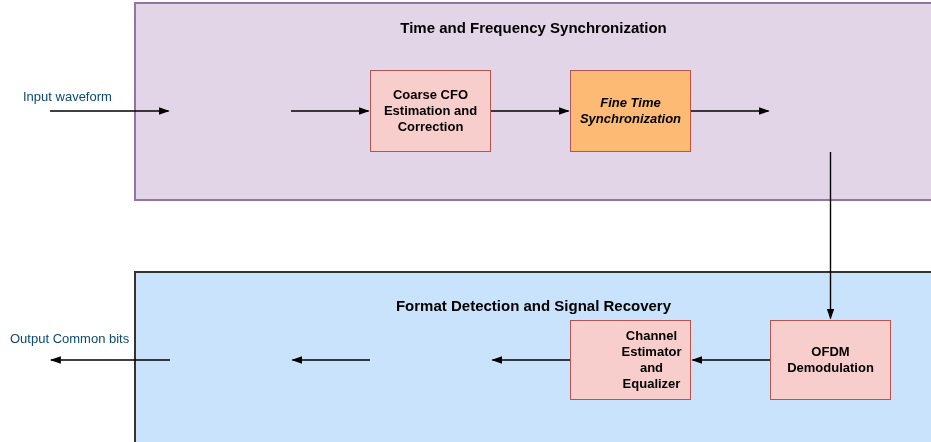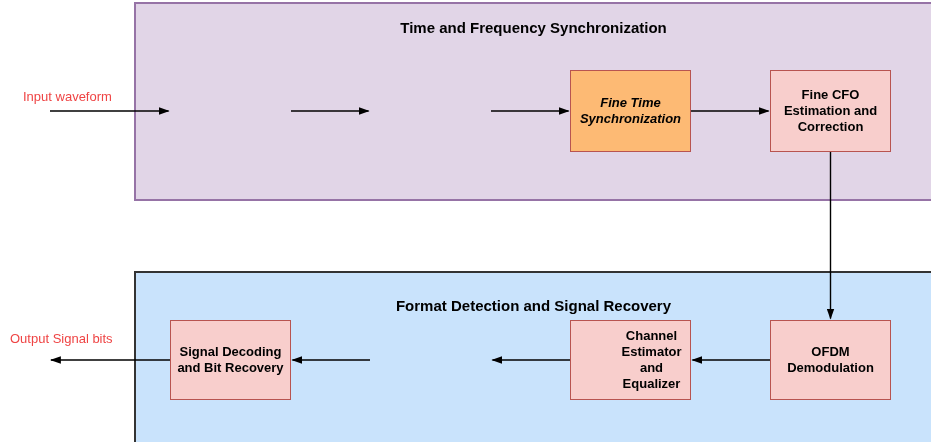--- a/index.html
+++ b/index.html
@@ -56,21 +56,21 @@
   .col-1 { left: 170px; }
   .col-2 { left: 370px; }
   .col-3 { left: 570px; }
   .col-4 { left: 770px; }
 
   .flow-label {
     position: absolute;
     font-size: 13px;
     line-height: 15px;
     white-space: nowrap;
-    color: #ef4444;
+    color: #0c4a6e;
   }
   .label-input  { left: 23px; top: 89px;  }
   .label-output { left: 10px; top: 331px; }
 
   svg.arrows {
     position: absolute;
     left: 0; top: 0;
     width: 931px; height: 442px;
     pointer-events: none;
   }
@@ -99,33 +99,30 @@
     <line class="arrow-line" x1="291" y1="111" x2="368.5" y2="111" marker-end="url(#arrowhead)"></line>
     <line class="arrow-line" x1="491" y1="111" x2="568.5" y2="111" marker-end="url(#arrowhead)"></line>
     <line class="arrow-line" x1="691" y1="111" x2="768.5" y2="111" marker-end="url(#arrowhead)"></line>
     <line class="arrow-line" x1="830.5" y1="152" x2="830.5" y2="318.5" marker-end="url(#arrowhead)"></line>
     <line class="arrow-line" x1="770" y1="360" x2="692.5" y2="360" marker-end="url(#arrowhead)"></line>
     <line class="arrow-line" x1="570" y1="360" x2="492.5" y2="360" marker-end="url(#arrowhead)"></line>
     <line class="arrow-line" x1="370" y1="360" x2="292.5" y2="360" marker-end="url(#arrowhead)"></line>
     <line class="arrow-line" x1="170" y1="360" x2="51" y2="360" marker-end="url(#arrowhead)"></line>
   </svg>
 
+  <div class="block row-top col-2" style="background-color: rgb(248, 206, 204); border-color: rgb(184, 84, 80);">
+    <span>Coarse CFO Estimation and Correction</span>
+  </div>
   <div class="block row-top col-3" style="background-color: #fdba74; border-color: rgb(184, 84, 80); font-style: italic;">
     <span>Fine Time Synchronization</span>
   </div>
-  <div class="block row-top col-4" style="background-color: rgb(248, 206, 204); border-color: rgb(184, 84, 80);">
-    <span>Fine CFO Estimation and Correction</span>
-  </div>
 
-  <div class="block row-bottom col-1" style="background-color: rgb(248, 206, 204); border-color: rgb(184, 84, 80);">
-    <span>Signal Decoding and Bit Recovery</span>
-  </div>
   <div class="block row-bottom col-3" style="background-color: rgb(248, 206, 204); border-color: rgb(184, 84, 80); padding-left: 44px;">
     <span>Channel Estimator and Equalizer</span>
   </div>
   <div class="block row-bottom col-4" style="background-color: rgb(248, 206, 204); border-color: rgb(184, 84, 80); justify-content: center;">
     <span>OFDM Demodulation</span>
   </div>
 
   <div class="flow-label label-input">Input waveform</div>
-  <div class="flow-label label-output">Output Signal bits</div>
+  <div class="flow-label label-output">Output Common bits</div>
 
 </div>
 
 </body></html>

